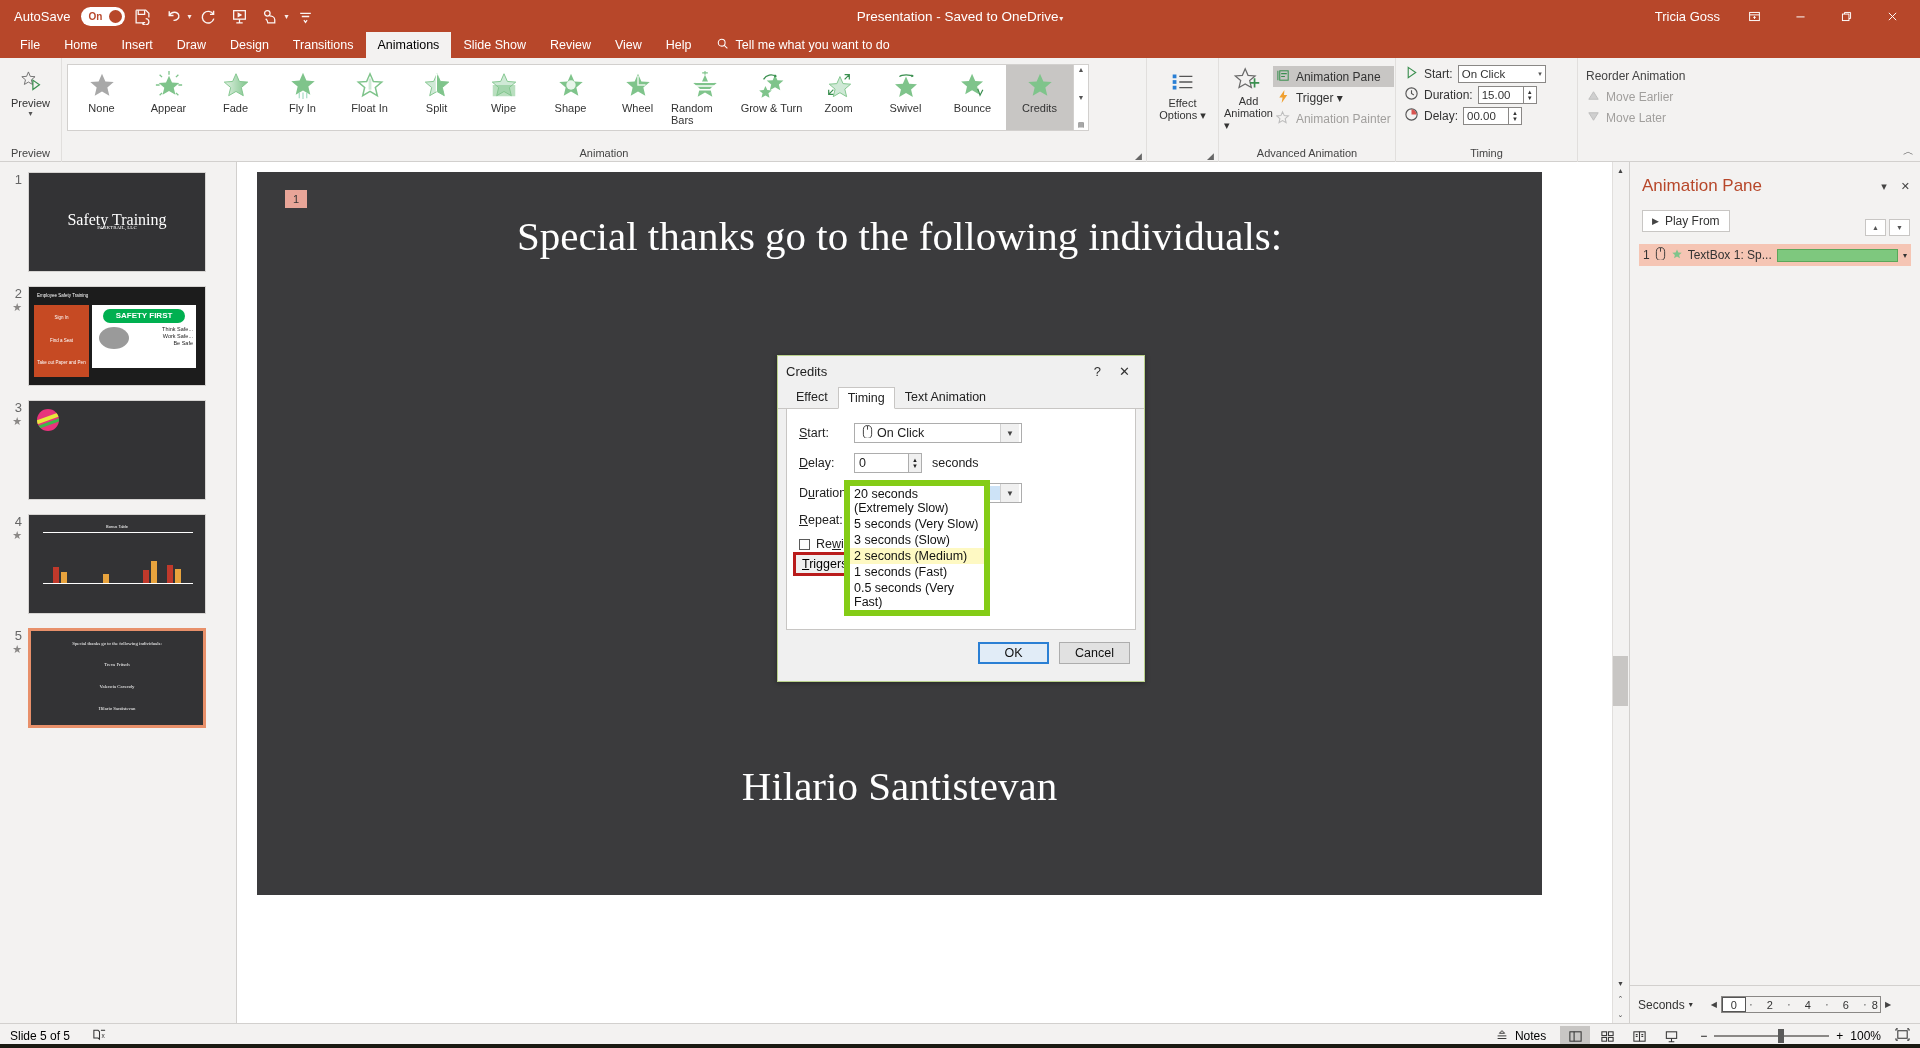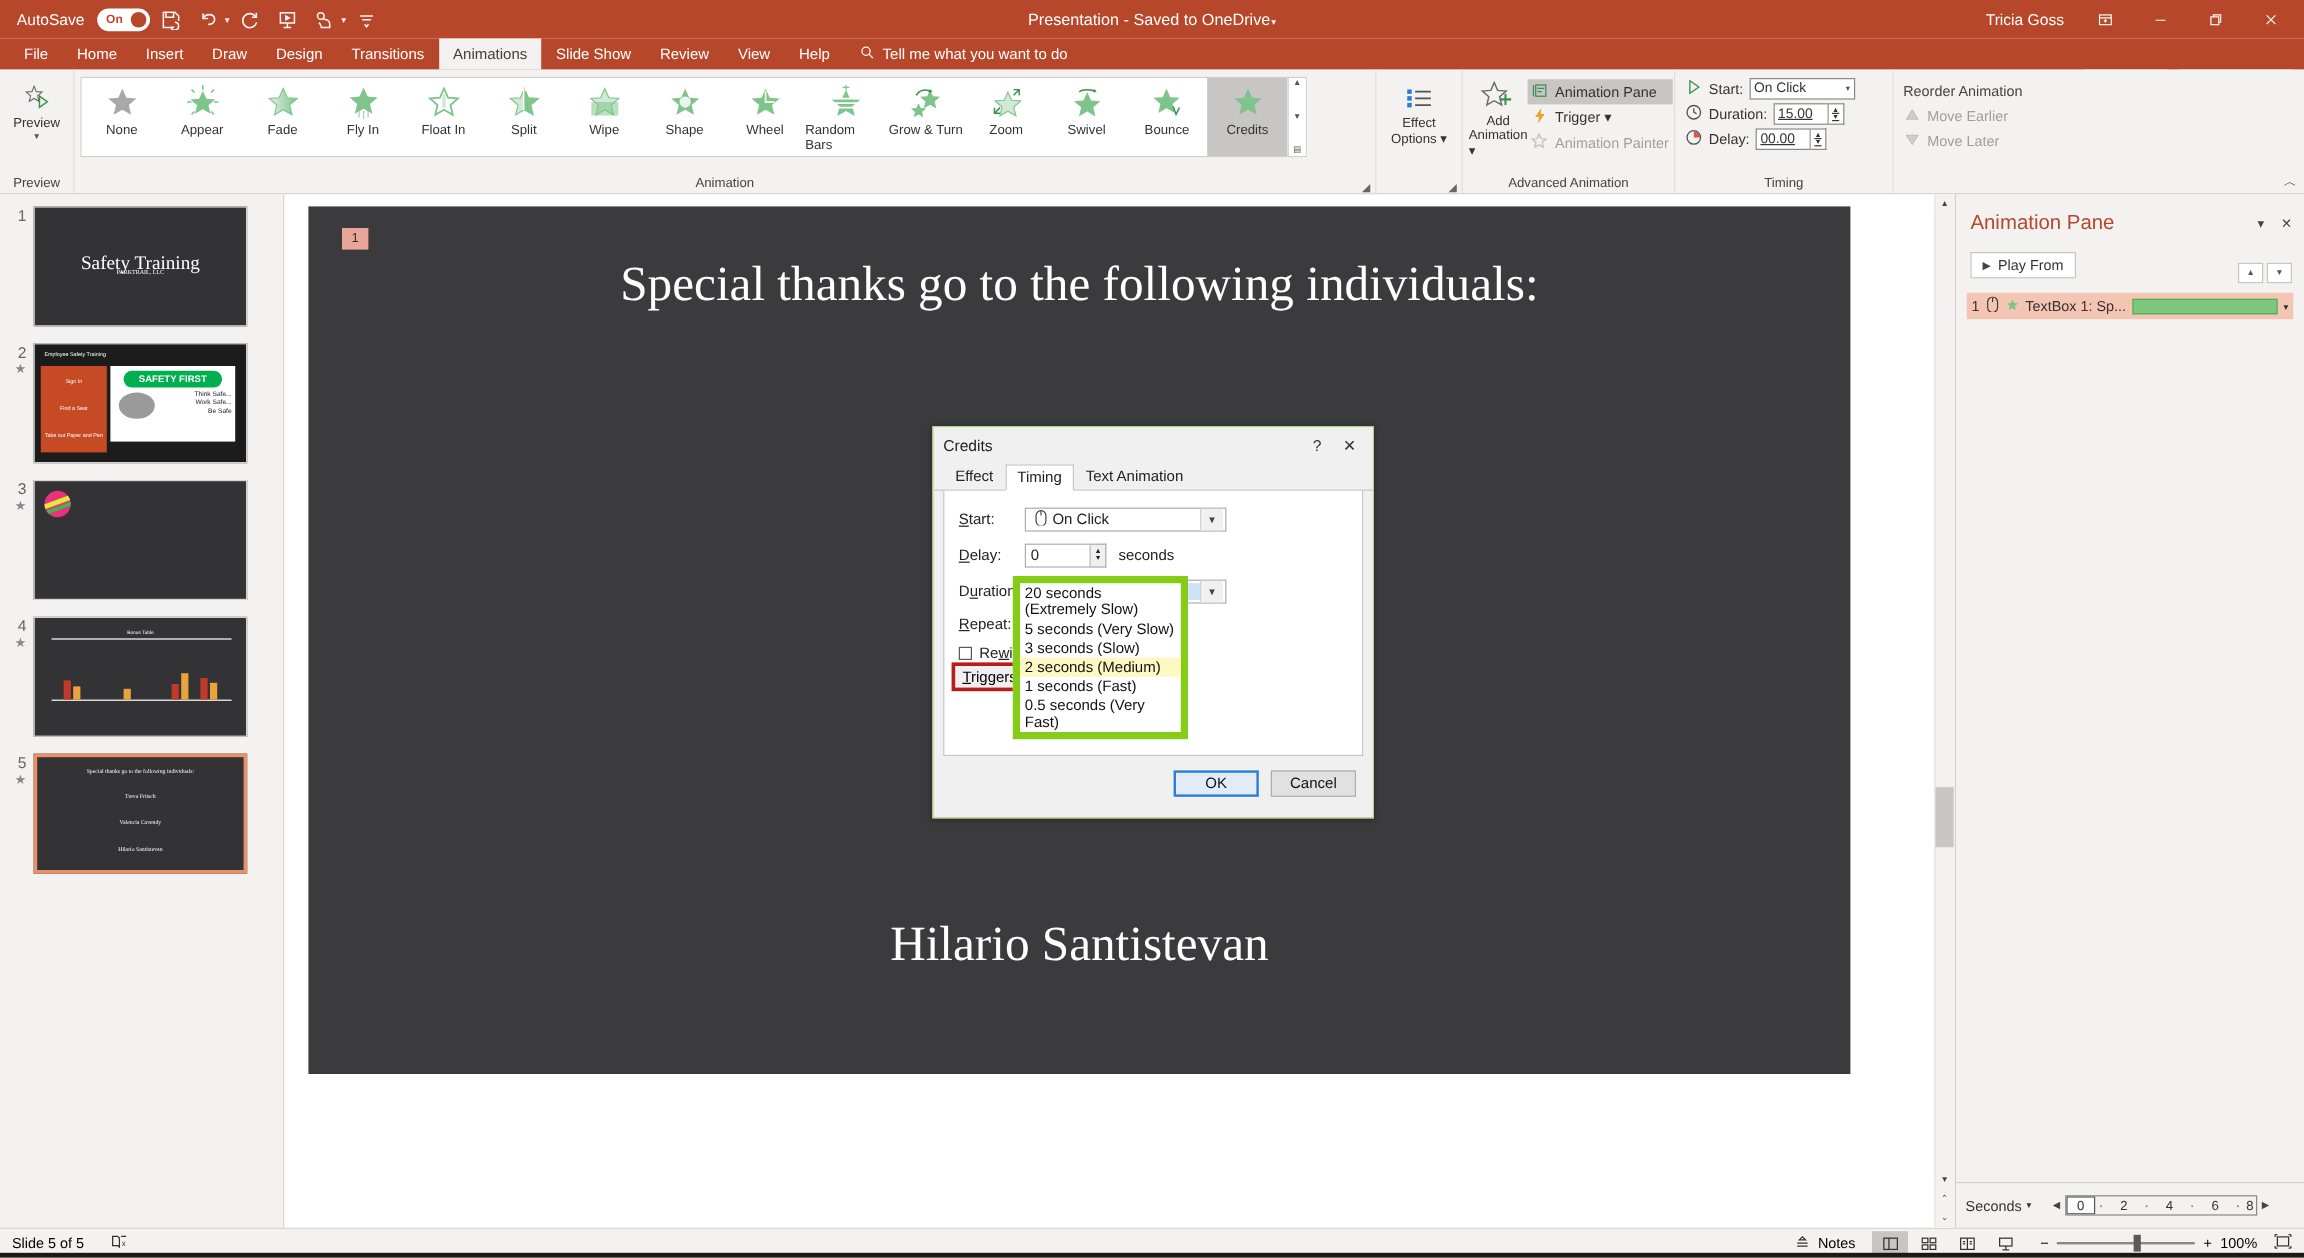--- a/index.html
+++ b/index.html
@@ -29,21 +29,21 @@
   .wbtn { width:44px; height:32px; display:flex; align-items:center;
     justify-content:center; }
   .wbtn svg { width:13px; height:13px; }
 
   
   #tabsrow { height:26px; background:#b7472a; display:flex;
     align-items:flex-end; position:relative; }
   #tabs { display:flex; align-items:flex-end; padding-left:8px; height:26px;}
   .tab { color:#fff; font-size:12.5px; padding:0 12px; height:26px;
     line-height:26px; white-space:nowrap; }
-  .tab.active { background:#f3f2f1; color:#404040; }
+  .tab.active { background:#f3f2f1; color:#000000; }
   #tellme { display:flex; align-items:center; gap:7px; color:#fff;
     font-size:12.5px; margin-left:12px; height:26px; }
   #tellme svg { width:13px; height:13px; }
   #sharerow { position:absolute; right:8px; bottom:-22px; display:flex; gap:6px; }
   .sharebtn { background:#fff; border:1px solid #e1dfdd; border-radius:2px;
     font-size:12.5px; color:#333; padding:3px 9px; display:flex;
     align-items:center; gap:5px; height:22px; }
   .sharebtn svg { width:13px; height:13px; }
 
   
@@ -71,21 +71,21 @@
   #galscroll { width:15px; border-left:1px solid #d2d0ce; background:#fff;
     display:flex; flex-direction:column; justify-content:space-between;
     align-items:center; font-size:7px; color:#555; padding:1px 0; }
 
   .smallrow { display:flex; align-items:center; gap:5px; font-size:12px;
     color:#333; height:21px; padding:0 3px; white-space:nowrap; }
   .smallrow.dim { color:#a19f9d; }
   .smallrow.hl { background:#c8c6c4; }
   .smallrow svg { width:15px; height:15px; flex:none; }
 
-  .spin { display:flex; align-items:flex-end;text-decoration:underline; }
+  .spin { display:flex; align-items:flex-end; }
   .spinbox { width:46px; height:18px; border:1px solid #8a8886; background:#fff;
     font-size:11.5px; padding:0 3px; line-height:16px; }
   .spinarrows { width:13px; height:18px; border:1px solid #8a8886;
     border-left:0; background:#fff; display:flex; flex-direction:column;
     align-items:center; justify-content:center; font-size:6px; color:#333; }
   .combo { height:18px; border:1px solid #8a8886; background:#fff;
     font-size:11.5px; display:flex; align-items:center; padding:0 3px;
     justify-content:space-between; }
   .combo i { font-size:7px; color:#555; font-style:normal; }
   #ribcollapse { position:absolute; right:6px; bottom:2px; font-size:11px;

